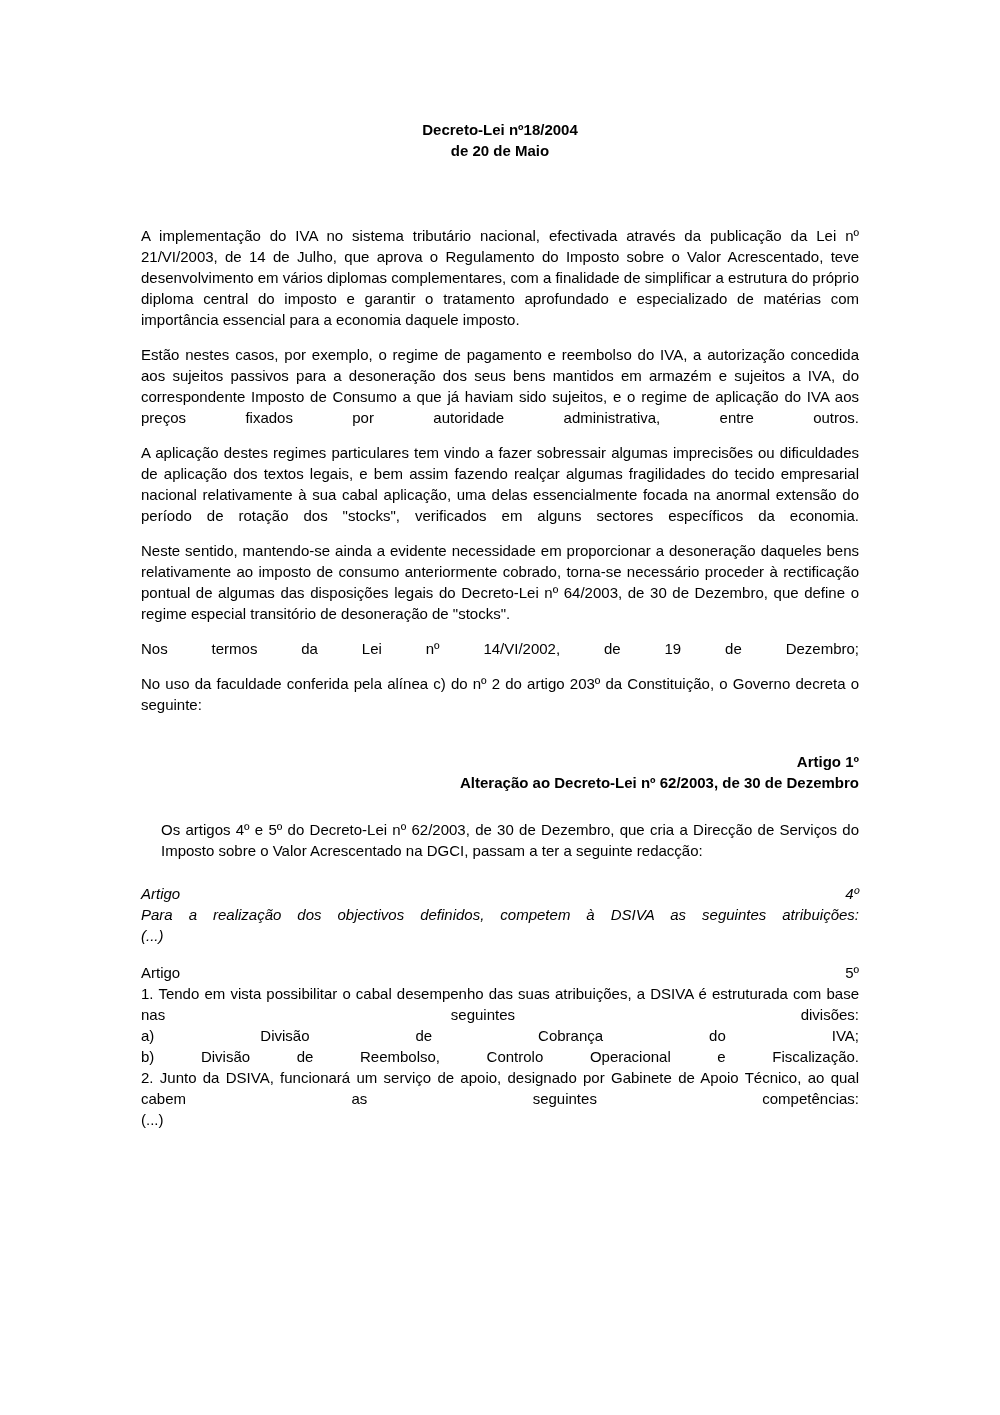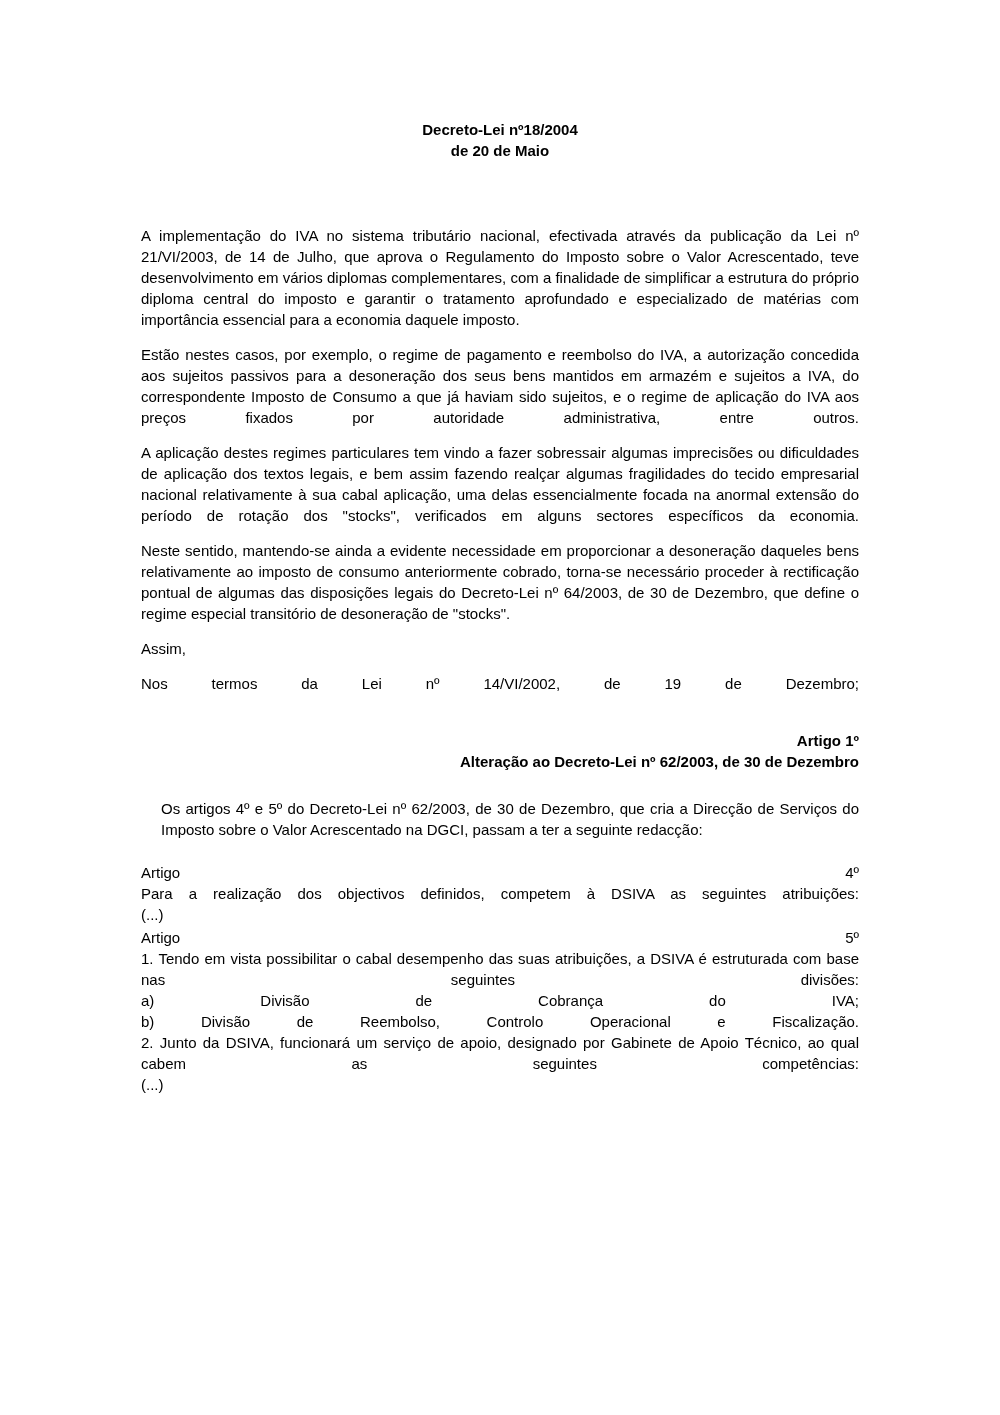--- a/index.html
+++ b/index.html
@@ -36,32 +36,32 @@
     margin-top: 36px;
     margin-bottom: 26px;
   }
   p.body {
     text-align: justify;
   }
   p.force {
     text-align-last: justify;
   }
   p.after-lg { margin-bottom: 22px; margin-left: 20px; }
-  p.after-sm { margin-bottom: 2px; }
+  p.after-sm { margin-bottom: 16px; font-style: italic; }
 </style>
 </head>
 <body>
 
 <div class="page">
   <div>
       <p class="title">Decreto-Lei nº18/2004<br>de 20 de Maio</p>
       <p class="body">A implementação do IVA no sistema tributário nacional, efectivada através da publicação da Lei nº 21/VI/2003, de 14 de Julho, que aprova o Regulamento do Imposto sobre o Valor Acrescentado, teve desenvolvimento em vários diplomas complementares, com a finalidade de simplificar a estrutura do próprio diploma central do imposto e garantir o tratamento aprofundado e especializado de matérias com importância essencial para a economia daquele imposto.</p>
       <p class="body force">Estão nestes casos, por exemplo, o regime de pagamento e reembolso do IVA, a autorização concedida aos sujeitos passivos para a desoneração dos seus bens mantidos em armazém e sujeitos a IVA, do correspondente Imposto de Consumo a que já haviam sido sujeitos, e o regime de aplicação do IVA aos preços fixados por autoridade administrativa, entre outros.</p>
       <p class="body force">A aplicação destes regimes particulares tem vindo a fazer sobressair algumas imprecisões ou dificuldades de aplicação dos textos legais, e bem assim fazendo realçar algumas fragilidades do tecido empresarial nacional relativamente à sua cabal aplicação, uma delas essencialmente focada na anormal extensão do período de rotação dos "stocks", verificados em alguns sectores específicos da economia.</p>
       <p class="body">Neste sentido, mantendo-se ainda a evidente necessidade em proporcionar a desoneração daqueles bens relativamente ao imposto de consumo anteriormente cobrado, torna-se necessário proceder à rectificação pontual de algumas das disposições legais do Decreto-Lei nº 64/2003, de 30 de Dezembro, que define o regime especial transitório de desoneração de "stocks".</p>
-      <p class="body">Assim,</p>
       <p class="body force">Nos termos da Lei nº 14/VI/2002, de 19 de Dezembro;</p>
+      <p class="body">No uso da faculdade conferida pela alínea c) do nº 2 do artigo 203º da Constituição, o Governo decreta o seguinte:</p>
       <p class="heading">Artigo 1º<br>Alteração ao Decreto-Lei nº 62/2003, de 30 de Dezembro</p>
       <p class="body after-lg">Os artigos 4º e 5º do Decreto-Lei nº 62/2003, de 30 de Dezembro, que cria a Direcção de Serviços do Imposto sobre o Valor Acrescentado na DGCI, passam a ter a seguinte redacção:</p>
       <p class="body force after-sm">Artigo 4º<br>Para a realização dos objectivos definidos, competem à DSIVA as seguintes atribuições:<br>(...)</p>
       <p class="body force">Artigo 5º<br>1. Tendo em vista possibilitar o cabal desempenho das suas atribuições, a DSIVA é estruturada com base nas seguintes divisões:<br>a) Divisão de Cobrança do IVA;<br>b) Divisão de Reembolso, Controlo Operacional e Fiscalização.<br>2. Junto da DSIVA, funcionará um serviço de apoio, designado por Gabinete de Apoio Técnico, ao qual cabem as seguintes competências:<br>(...)</p>
     </div>
 </div>
 
 </body></html>

